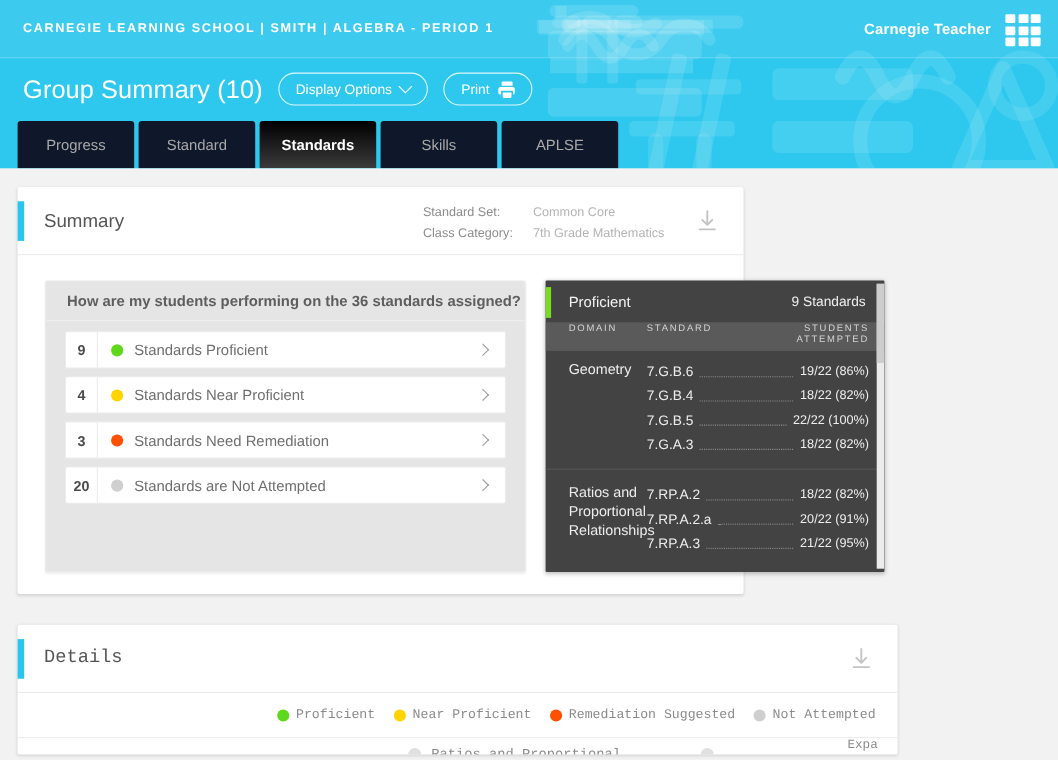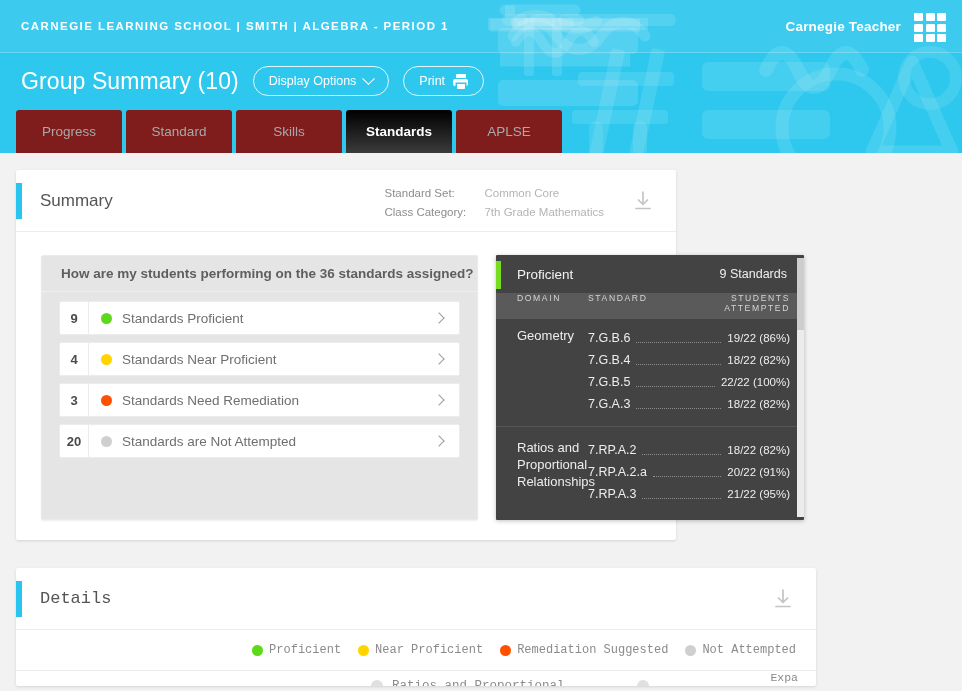--- a/index.html
+++ b/index.html
@@ -67,21 +67,21 @@
     background: #fff; border-radius: 2px;
   }
   .printer b {
     position: absolute; left: 3.5px; bottom: -1px; width: 8px; height: 5px;
     background: #fff; border-radius: 0 0 1px 1px; z-index: 2;
     box-shadow: 0 0 0 1.5px #2ec8ee;
   }
 
   .tabs { position: absolute; left: 16px; bottom: 0; display: flex; gap: 4px; }
   .tab {
-    width: 106px; height: 43px; background: #7f1d1d;
+    width: 106px; height: 43px; background: #0f172a;
     border-radius: 3px 3px 0 0;
     display: flex; align-items: center; justify-content: center;
     font-size: 13.5px; color: #a8a8a8; cursor: pointer; white-space: nowrap;
   }
   .tab.active {
     background: linear-gradient(180deg,#000 0%, #3b3b3b 100%);
     color: #ffffff; font-weight: bold;
   }
 
   
@@ -275,22 +275,22 @@
         <span>Print</span>
         <span class="printer">
             <b></b>
           </span>
       </div>
     </div>
 
     <div class="tabs">
       <div class="tab">Progress</div>
       <div class="tab">Standard</div>
+      <div class="tab active">Standards</div>
       <div class="tab">Skills</div>
-      <div class="tab active">Standards</div>
       <div class="tab">APLSE</div>
     </div>
   </div>
 
   <div class="card" id="summary-card">
     <div class="card-head">
       <div class="accent"></div>
       <div class="card-title">Summary</div>
       <div class="meta">
         <div class="meta-row">

